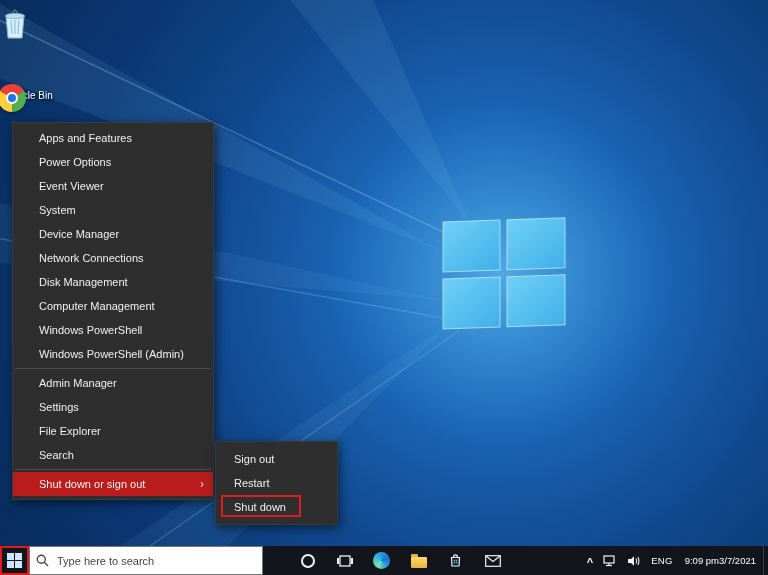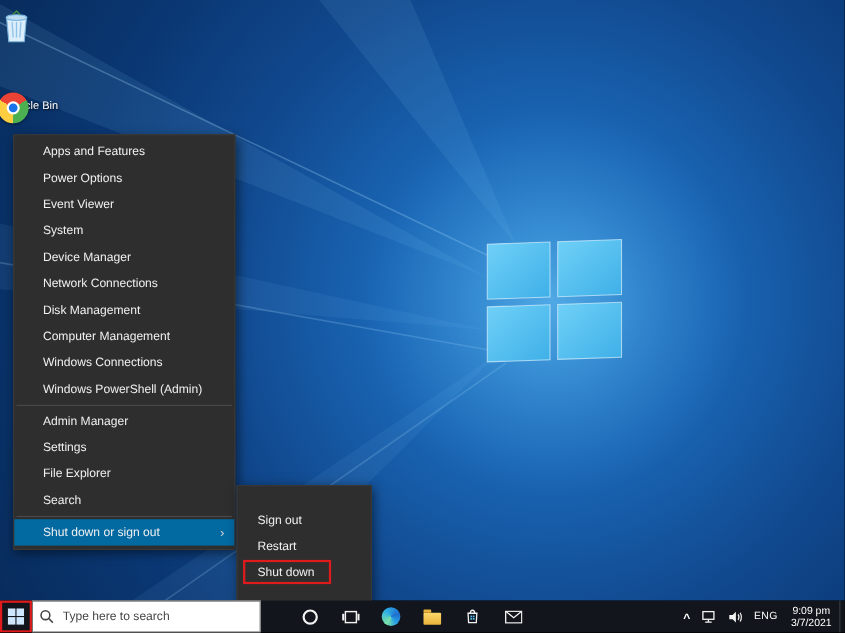--- a/index.html
+++ b/index.html
@@ -19,51 +19,51 @@
   .chrome-ball{width:28px;height:28px;border-radius:50%;
     background:conic-gradient(from -60deg,#ea4335 0deg 120deg,#4caf50 120deg 240deg,#ffcd40 240deg 360deg);
     position:relative;box-shadow:0 1px 3px rgba(0,0,0,.5);}
   .chrome-ball::after{content:"";position:absolute;left:8px;top:8px;width:12px;height:12px;border-radius:50%;
     background:#1a73e8;border:2.5px solid #fff;box-sizing:border-box;}
 
   
   .winx-menu{position:absolute;left:12px;top:122px;width:202px;background:#2e2e2e;
     padding:3px 0;box-shadow:2px 3px 10px rgba(0,0,0,.55);border:1px solid #3a3a3a;box-sizing:border-box;}
   .winx-item{position:relative;height:24px;line-height:24px;padding-left:26px;font-size:11px;color:#f0f0f0;cursor:pointer;white-space:nowrap;}
-  .winx-item.highlighted{background:#0369a1;}
+  .winx-item.highlighted{background:#b91c1c;}
   .winx-sep{height:1px;background:#4b4b4b;margin:2px 2px;}
   .winx-arrow{position:absolute;right:9px;top:0;font-size:12px;color:#d8d8d8;}
 
   
   .submenu{position:absolute;left:215px;top:441px;width:123px;background:#2e2e2e;
-    padding:19px 0;box-shadow:2px 3px 10px rgba(0,0,0,.55);border:1px solid #3a3a3a;box-sizing:border-box;}
+    padding:5px 0;box-shadow:2px 3px 10px rgba(0,0,0,.55);border:1px solid #3a3a3a;box-sizing:border-box;}
   .sub-item{position:relative;height:24px;line-height:24px;padding-left:18px;font-size:11px;color:#f0f0f0;cursor:pointer;white-space:nowrap;}
   .red-box{position:absolute;left:5px;top:0px;width:80px;height:22px;border:2px solid #e01b1b;box-sizing:border-box;pointer-events:none;}
 
   
   .taskbar{position:absolute;left:0;bottom:0;width:768px;height:29px;background:#12151b;display:flex;align-items:stretch;}
   .start-btn{width:29px;height:29px;display:flex;align-items:center;justify-content:center;cursor:pointer;flex:0 0 auto;}
   .start-annotation{position:absolute;left:0;top:546px;width:29px;height:29px;border:2px solid #e01b1b;box-sizing:border-box;pointer-events:none;z-index:5;}
-  .search-box{width:208px;height:29px;background:#ffffff;border:1px solid #777;box-sizing:border-box;
+  .search-box{width:234px;height:29px;background:#ffffff;border:1px solid #777;box-sizing:border-box;
     display:flex;align-items:center;padding:0 6px;flex:0 0 auto;}
   .search-box input{border:none;outline:none;background:transparent;flex:1;font-size:11px;color:#333;
     font-family:"Liberation Sans","DejaVu Sans",sans-serif;margin-left:6px;min-width:0;}
   .search-box input::placeholder{color:#454545;opacity:1;}
   .tb-icons{display:flex;align-items:center;margin-left:26px;}
   .tb-btn{width:37px;height:29px;display:flex;align-items:center;justify-content:center;cursor:pointer;}
   .cortana-ring{width:14px;height:14px;border:2px solid #f2f2f2;border-radius:50%;box-sizing:border-box;}
   .edge-ball{width:17px;height:17px;border-radius:50%;background:conic-gradient(from 210deg,#7be0a8,#2fb1e5 30%,#1e6fd0 62%,#29a5e2 82%,#7be0a8);}
   .folder{position:relative;width:16px;height:11px;background:linear-gradient(180deg,#ffd96b,#e8b33c);border-radius:1px;margin-top:3px;}
   .folder::before{content:"";position:absolute;left:0;top:-3px;width:7px;height:3px;background:#e8b33c;border-radius:1px 1px 0 0;}
 
   .tray{margin-left:auto;display:flex;align-items:center;height:29px;}
   .tray-btn{height:29px;display:flex;align-items:center;justify-content:center;cursor:pointer;padding:0 5px;color:#fff;}
   .tray-chevron{font-size:11px;font-weight:bold;transform:translateY(1px);}
   .tray-lang{font-size:9.5px;letter-spacing:.3px;align-items:center;}
-  .tray-clock{display:flex;flex-direction:column;align-items:center;justify-content:center;
+  .tray-clock{display:flex;flex-direction:row;align-items:center;justify-content:center;
     font-size:9.5px;line-height:11px;color:#fff;padding:0 7px;height:29px;cursor:pointer;}
   .show-desktop{width:4px;height:29px;border-left:1px solid #3a3d44;cursor:pointer;}
 </style>
 </head>
 <body>
 
 <div class="screen">
 
   <div class="wallpaper">
     <svg width="768" height="546" viewBox="0 0 768 546">
@@ -115,21 +115,21 @@
 
   <div class="winx-menu">
     <div class="winx-item">Apps and Features</div>
     <div class="winx-item">Power Options</div>
     <div class="winx-item">Event Viewer</div>
     <div class="winx-item">System</div>
     <div class="winx-item">Device Manager</div>
     <div class="winx-item">Network Connections</div>
     <div class="winx-item">Disk Management</div>
     <div class="winx-item">Computer Management</div>
-    <div class="winx-item">Windows Connections</div>
+    <div class="winx-item">Windows PowerShell</div>
     <div class="winx-item">Windows PowerShell (Admin)</div>
     <div class="winx-sep"></div>
     <div class="winx-item">Admin Manager</div>
     <div class="winx-item">Settings</div>
     <div class="winx-item">File Explorer</div>
     <div class="winx-item">Search</div>
     <div class="winx-sep"></div>
     <div class="winx-item highlighted">
       <span>Shut down or sign out</span>
       <span class="winx-arrow">›</span>

